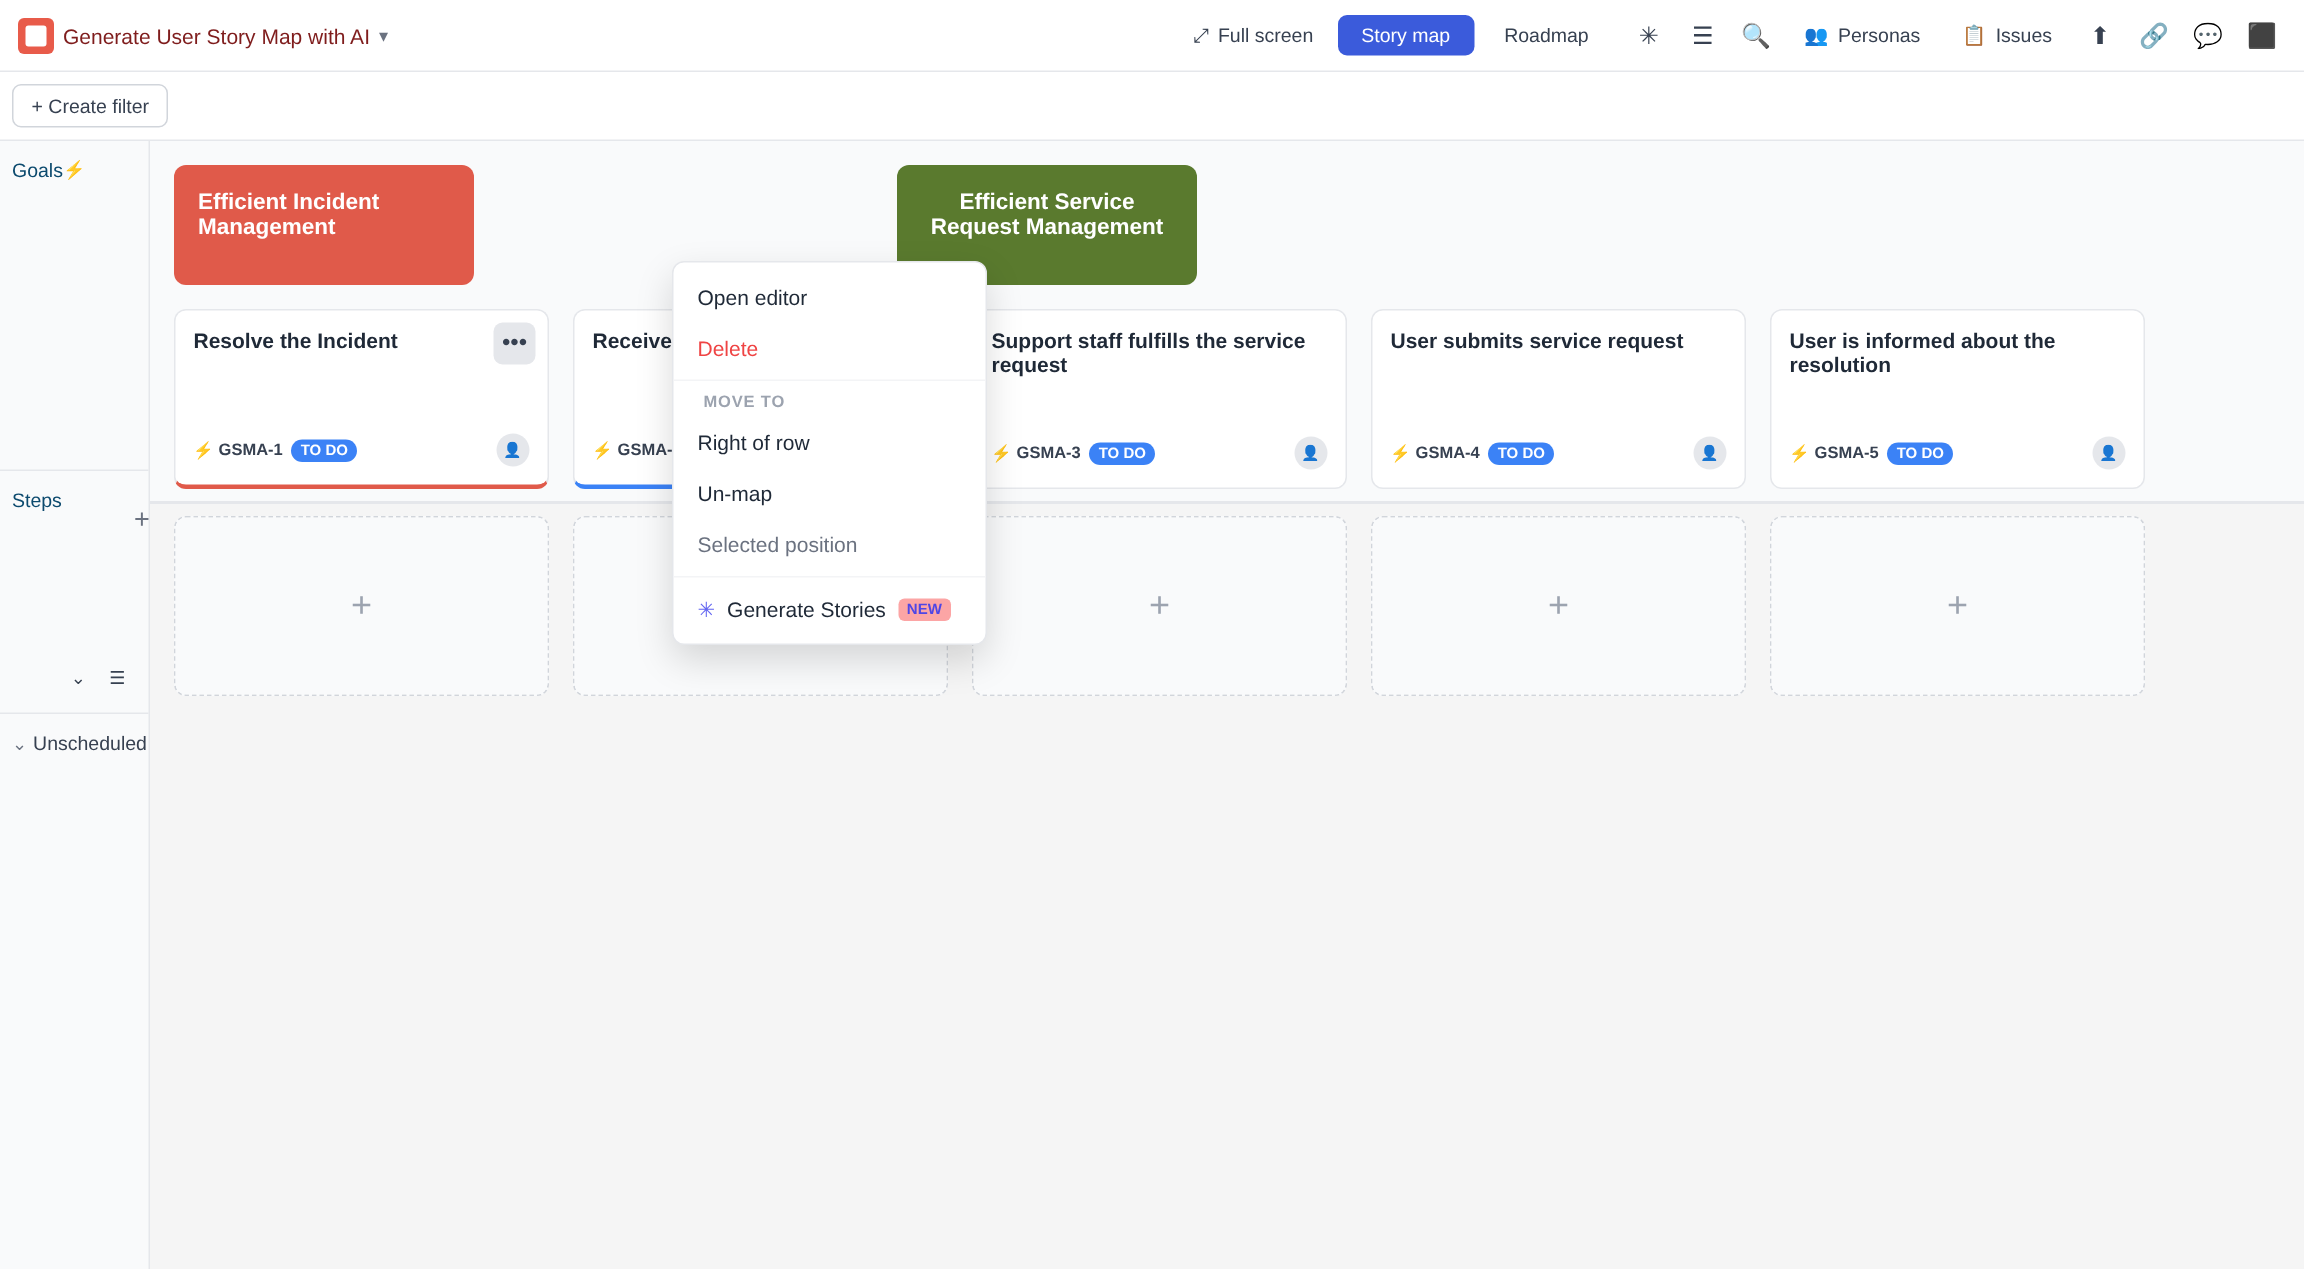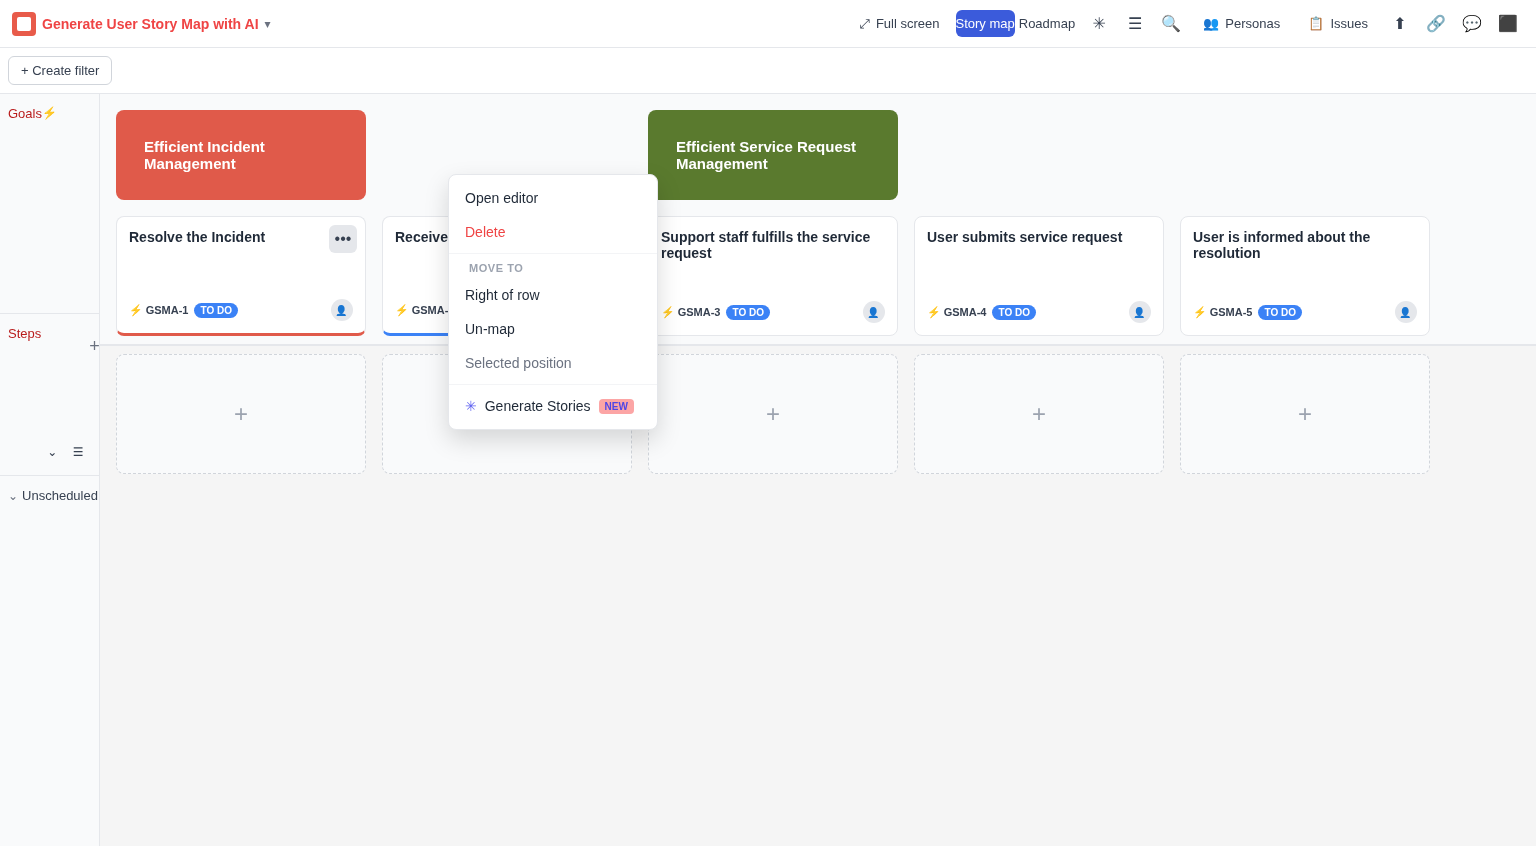--- a/index.html
+++ b/index.html
@@ -33,22 +33,22 @@
       justify-content: center;
     }
     .app-icon-inner {
       width: 14px;
       height: 14px;
       background: #fff;
       border-radius: 2px;
     }
     .header-title {
       font-size: 14px;
-      font-weight: 700;
-      color: #ef4444;
+      font-weight: 400;
+      color: #7f1d1d;
     }
     .dropdown-arrow {
       color: #6b7280;
       font-size: 12px;
     }
     .header-center {
       display: flex;
       align-items: center;
       gap: 4px;
     }
@@ -58,21 +58,21 @@
       gap: 6px;
       padding: 6px 12px;
       border: none;
       background: none;
       cursor: pointer;
       color: #374151;
       font-size: 13px;
       border-radius: 6px;
     }
     .tab-btn {
-      padding: 6px 0;
+      padding: 6px 16px;
       border: none;
       cursor: pointer;
       font-size: 13px;
       font-weight: 500;
       border-radius: 6px;
     }
     .tab-btn.active {
       background: #3b5bdb;
       color: #fff;
     }
@@ -172,31 +172,31 @@
 
     
     .goals-row {
       display: flex;
       min-width: max-content;
       padding: 16px 16px 8px;
       gap: 16px;
       background: #f9fafb;
     }
     .goal-card {
-      width: 250px;
+      width: 200px;
       min-height: 80px;
       border-radius: 8px;
-      padding: 28px;
+      padding: 16px;
       font-size: 15px;
       font-weight: 600;
       color: #fff;
       cursor: pointer;
     }
     .goal-red { background: #e05a4a; }
-    .goal-green { background: #5a7a2e; }
+    .goal-green { background: #5a7a2e; text-align: center; }
     .goal-spacer { width: 250px; }
 
     
     .steps-row {
       display: flex;
       min-width: max-content;
       padding: 8px 16px;
       gap: 16px;
       background: #f9fafb;
       border-bottom: 2px solid #e5e7eb;
@@ -382,21 +382,21 @@
     }
     .panel-unscheduled {
       padding: 12px 8px;
       display: flex;
       align-items: center;
     }
 
     .goals-label, .steps-label {
       font-size: 13px;
       font-weight: 500;
-      color: #b91c1c;
+      color: #0c4a6e;
     }
     .filter-icon-sm {
       font-size: 12px;
       color: #6b7280;
     }
 
   </style>
 </head>
 <body>
 

